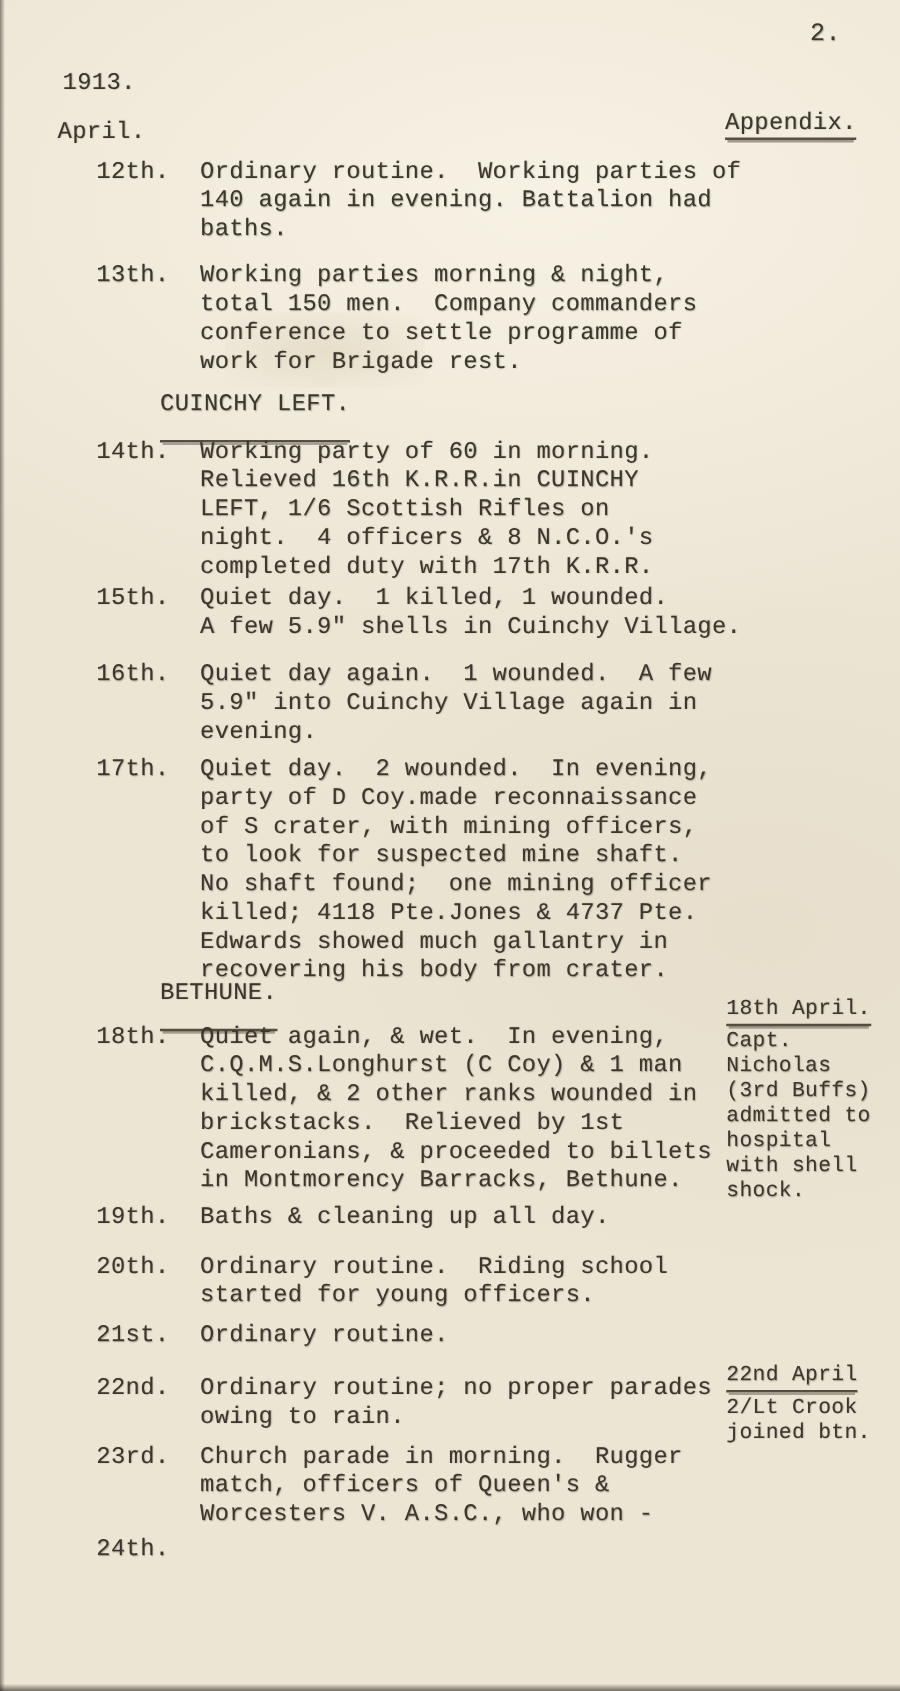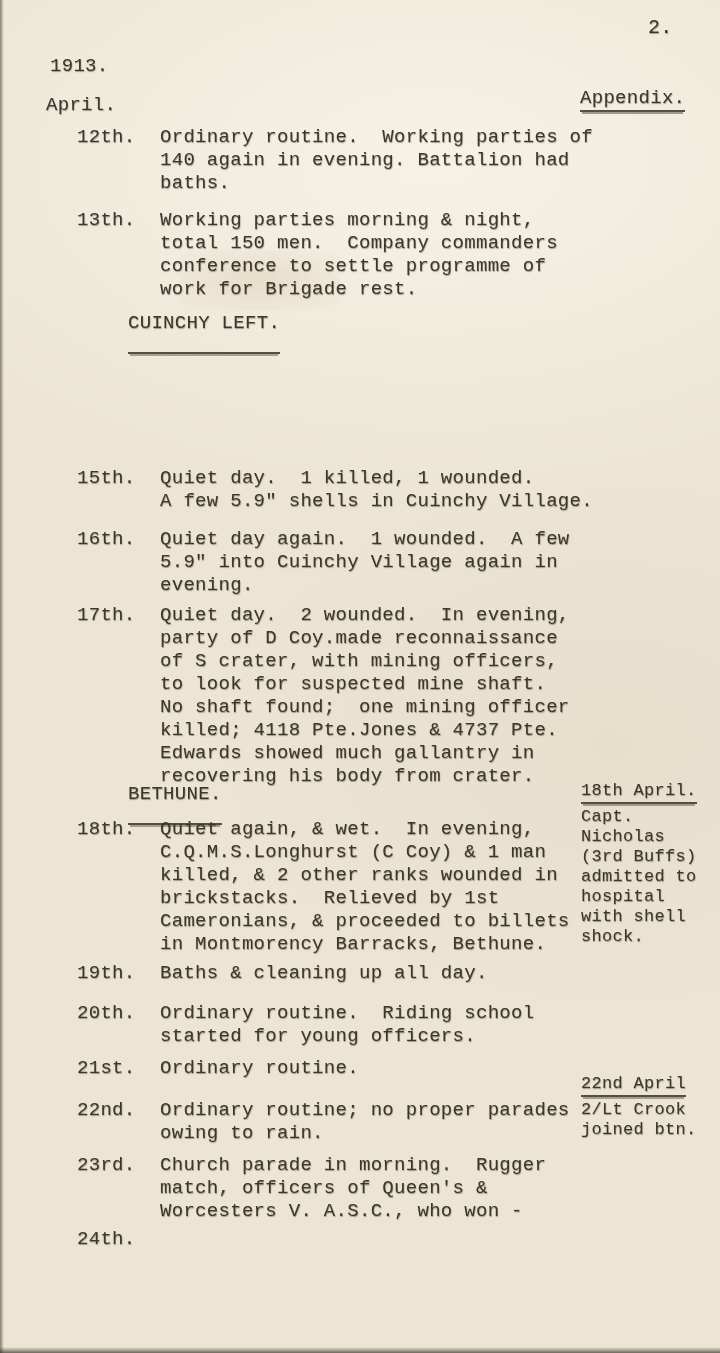--- a/index.html
+++ b/index.html
@@ -56,20 +56,21 @@
     position:absolute;left:581px;width:135px;
     font-size:17px;line-height:20px;
   }
   .margin-note .note-date{
     display:inline-block;
     border-bottom:2px solid rgba(58,52,40,0.85);
     box-shadow:0 4px 0 -2px rgba(58,52,40,0.4);
     padding-bottom:1px;
     margin-bottom:3px;
     white-space:nowrap;
+    margin-top:17px;
   }
   .margin-note .note-text{white-space:pre-wrap;}
   .edge-left{
     position:absolute;top:0;left:0;width:4px;height:1353px;
     background:linear-gradient(to right, rgba(50,45,38,0.55), rgba(50,45,38,0));
     pointer-events:none;
   }
   .edge-bottom{
     position:absolute;bottom:0;left:0;width:720px;height:6px;
     background:linear-gradient(to top, rgba(40,36,30,0.65), rgba(40,36,30,0));
@@ -105,20 +106,28 @@
   <div class="entry ink" style="top:209px">
     <span class="date">13th.</span>
     <div class="body">Working parties morning &amp; night,
 total 150 men.  Company commanders
 conference to settle programme of
 work for Brigade rest.</div>
   </div>
 
   <div class="section-heading ink" style="top:312px">CUINCHY LEFT.</div>
 
+  <div class="entry ink" style="top:350px">
+    <span class="date">14th.</span>
+    <div class="body">Working party of 60 in morning.
+Relieved 16th K.R.R.in CUINCHY
+LEFT, 1/6 Scottish Rifles on
+night.  4 officers &amp; 8 N.C.O.'s
+completed duty with 17th K.R.R.</div>
+  </div>
 
   <div class="entry ink" style="top:467px">
     <span class="date">15th.</span>
     <div class="body">Quiet day.  1 killed, 1 wounded.
 A few 5.9" shells in Cuinchy Village.</div>
   </div>
 
   <div class="entry ink" style="top:528px">
     <span class="date">16th.</span>
     <div class="body">Quiet day again.  1 wounded.  A few

